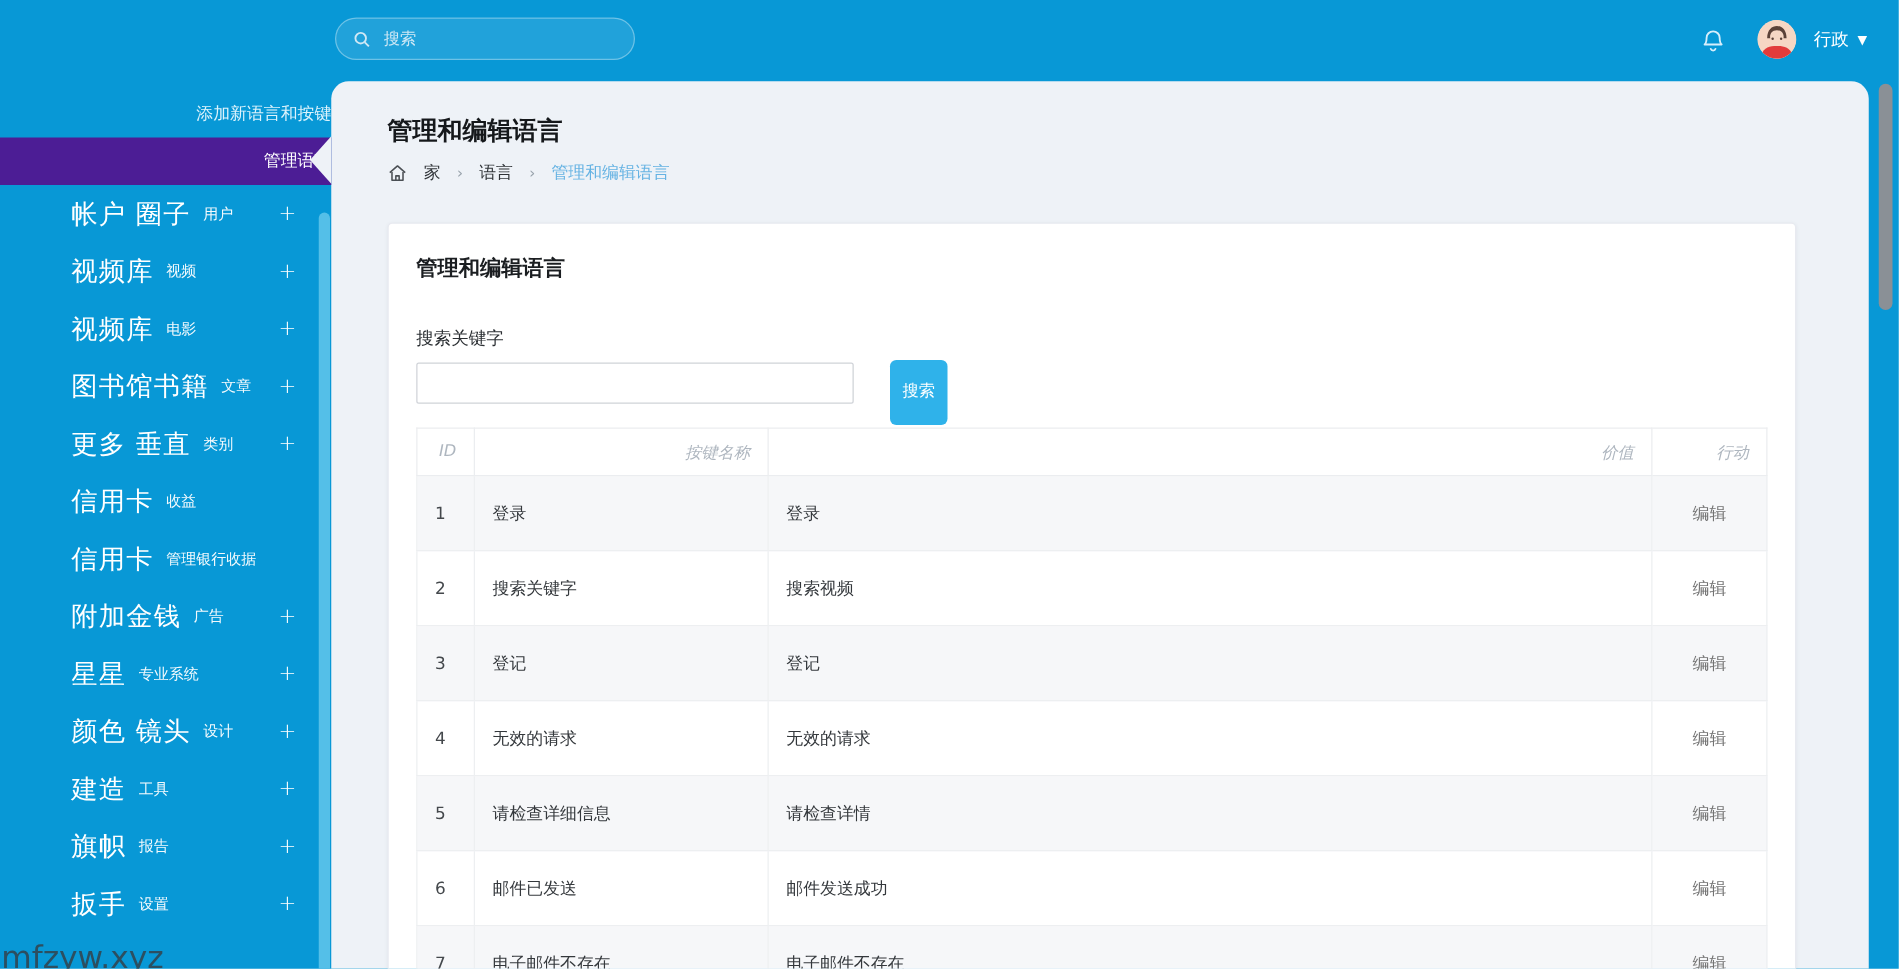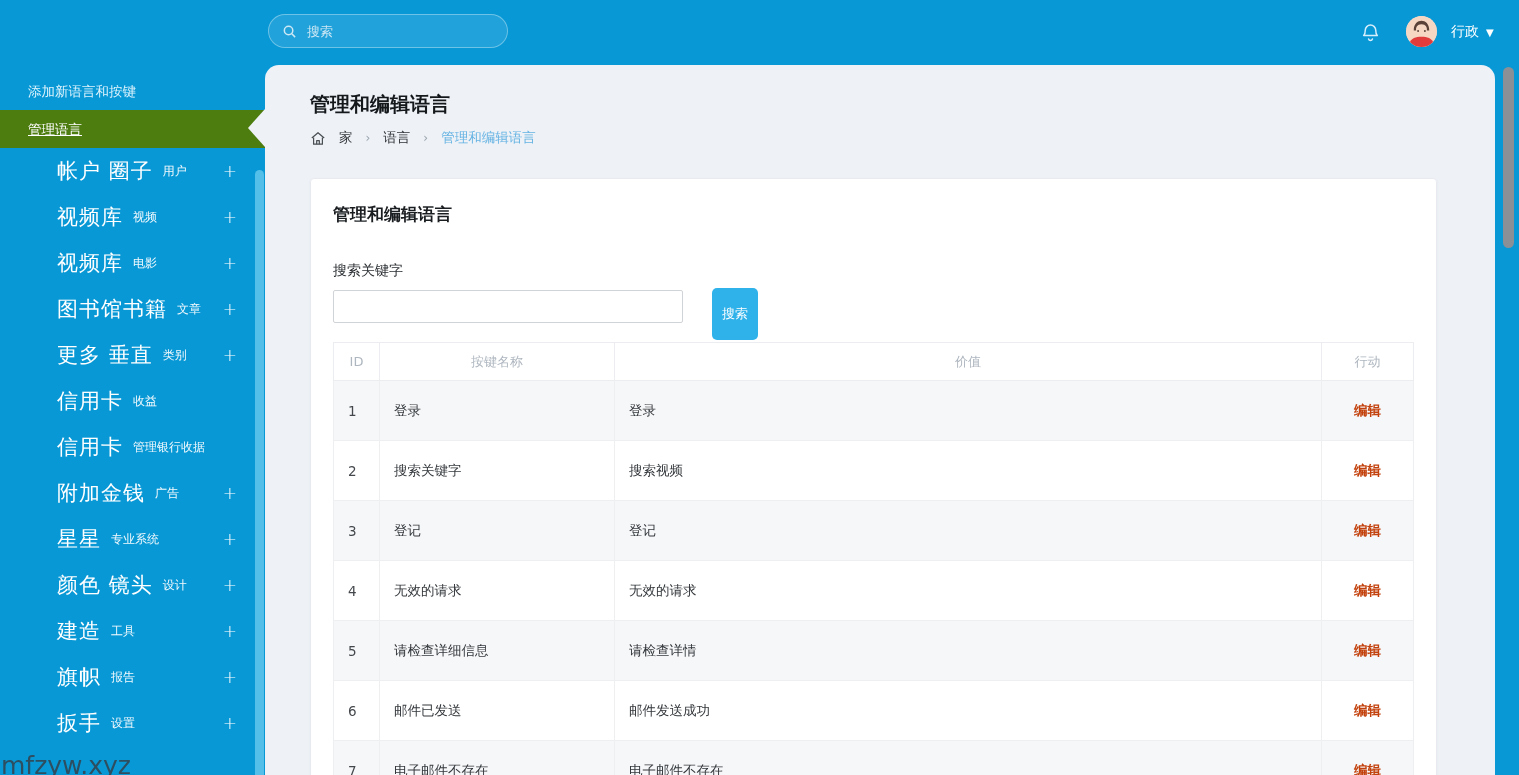--- a/index.html
+++ b/index.html
@@ -33,24 +33,24 @@
   .user-menu {
     position:absolute; left:1451px; top:23px; color:#fff; font-size:14px;
     display:flex; align-items:center; cursor:pointer;
   }
   .caret { margin-left:7px; font-size:10px; color:#fff; }
 
   
   .sidebar { position:absolute; left:0; top:65px; width:265px; bottom:0; z-index:4; }
   .submenu { margin-top:7px; }
   .submenu-item {
-    height:38px; line-height:38px; padding-left:28px;
-    color:#ddf3fc; font-size:13.5px; cursor:pointer; white-space:nowrap;
-  }
-  .submenu-item.active { background:#4d7c0f; color:#ffffff;text-decoration:underline; }
+    height:38px; line-height:38px; padding-left:54px;
+    color:#ddf3fc; font-size:13.5px; cursor:pointer; white-space:nowrap;text-align:right;
+  }
+  .submenu-item.active { background:#4c1d95; color:#ffffff; }
   .menu-item {
     height:46px; display:flex; align-items:center; padding-left:30px;
     color:#fff; position:relative; cursor:pointer; white-space:nowrap;margin-left:27px;
   }
   .menu-title { font-size:21px; letter-spacing:1px; }
   .menu-sub { font-size:12px; margin-left:10px; opacity:.95; }
   .menu-plus { position:absolute; right:28px; font-size:17px; font-weight:300; }
   .sidebar-scrollbar {
     position:absolute; right:1px; top:105px; width:9px; height:610px;
     border-radius:5px; background:#54bfe8;
@@ -97,28 +97,28 @@
     background:#2fb2ea; color:#fff; border:none; border-radius:5px;
     font-size:13px; line-height:1.55; padding:4px 6px;
     word-break:break-all; text-align:center; cursor:pointer; font-family:inherit;
   }
 
   table.lang-table {
     margin-top:2px; width:100%; border-collapse:collapse;
     font-size:13.5px; color:#34383c;
   }
   .lang-table th {
-    height:38px; font-weight:normal; color:#aeb6bf; text-align:center;
-    padding:0 14px; border:1px solid #ebedf0; font-size:13px;
+    height:38px; font-weight:normal; color:#aeb6bf; text-align:right;
+    padding:0 14px; border:1px solid #ebedf0; font-size:13px;font-style:italic;
   }
   .lang-table td { height:60px; padding:0 14px; border:1px solid #edeff1; }
   .lang-table tbody tr:nth-child(odd) { background:#f6f7f9; }
   .lang-table td.col-id { color:#44484c; }
   .lang-table td.col-action { text-align:center; }
-  .edit-link { font-weight:bold; color:#c2410c; cursor:pointer; }
+  .edit-link { font-weight:normal; color:#737373; cursor:pointer; }
 
   
   .page-scrollbar { position:absolute; right:0; top:65px; width:24px; bottom:0; z-index:6; }
   .page-scroll-thumb {
     position:absolute; right:5px; top:2px; width:11px; height:181px;
     border-radius:6px; background:#8a9096;
   }
 </style>
 </head>
 <body>

